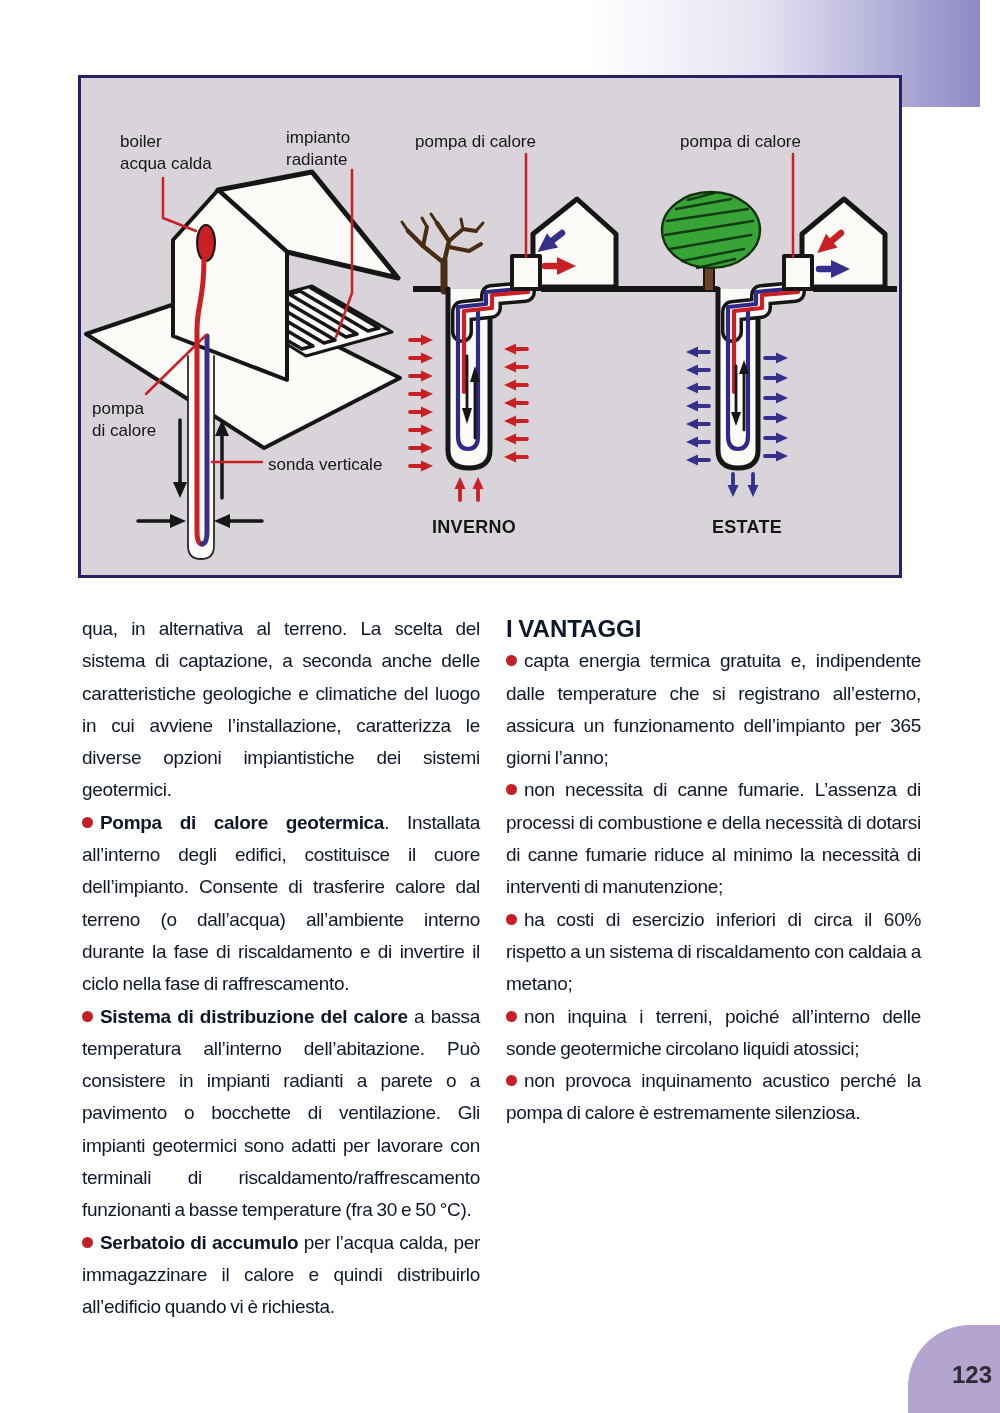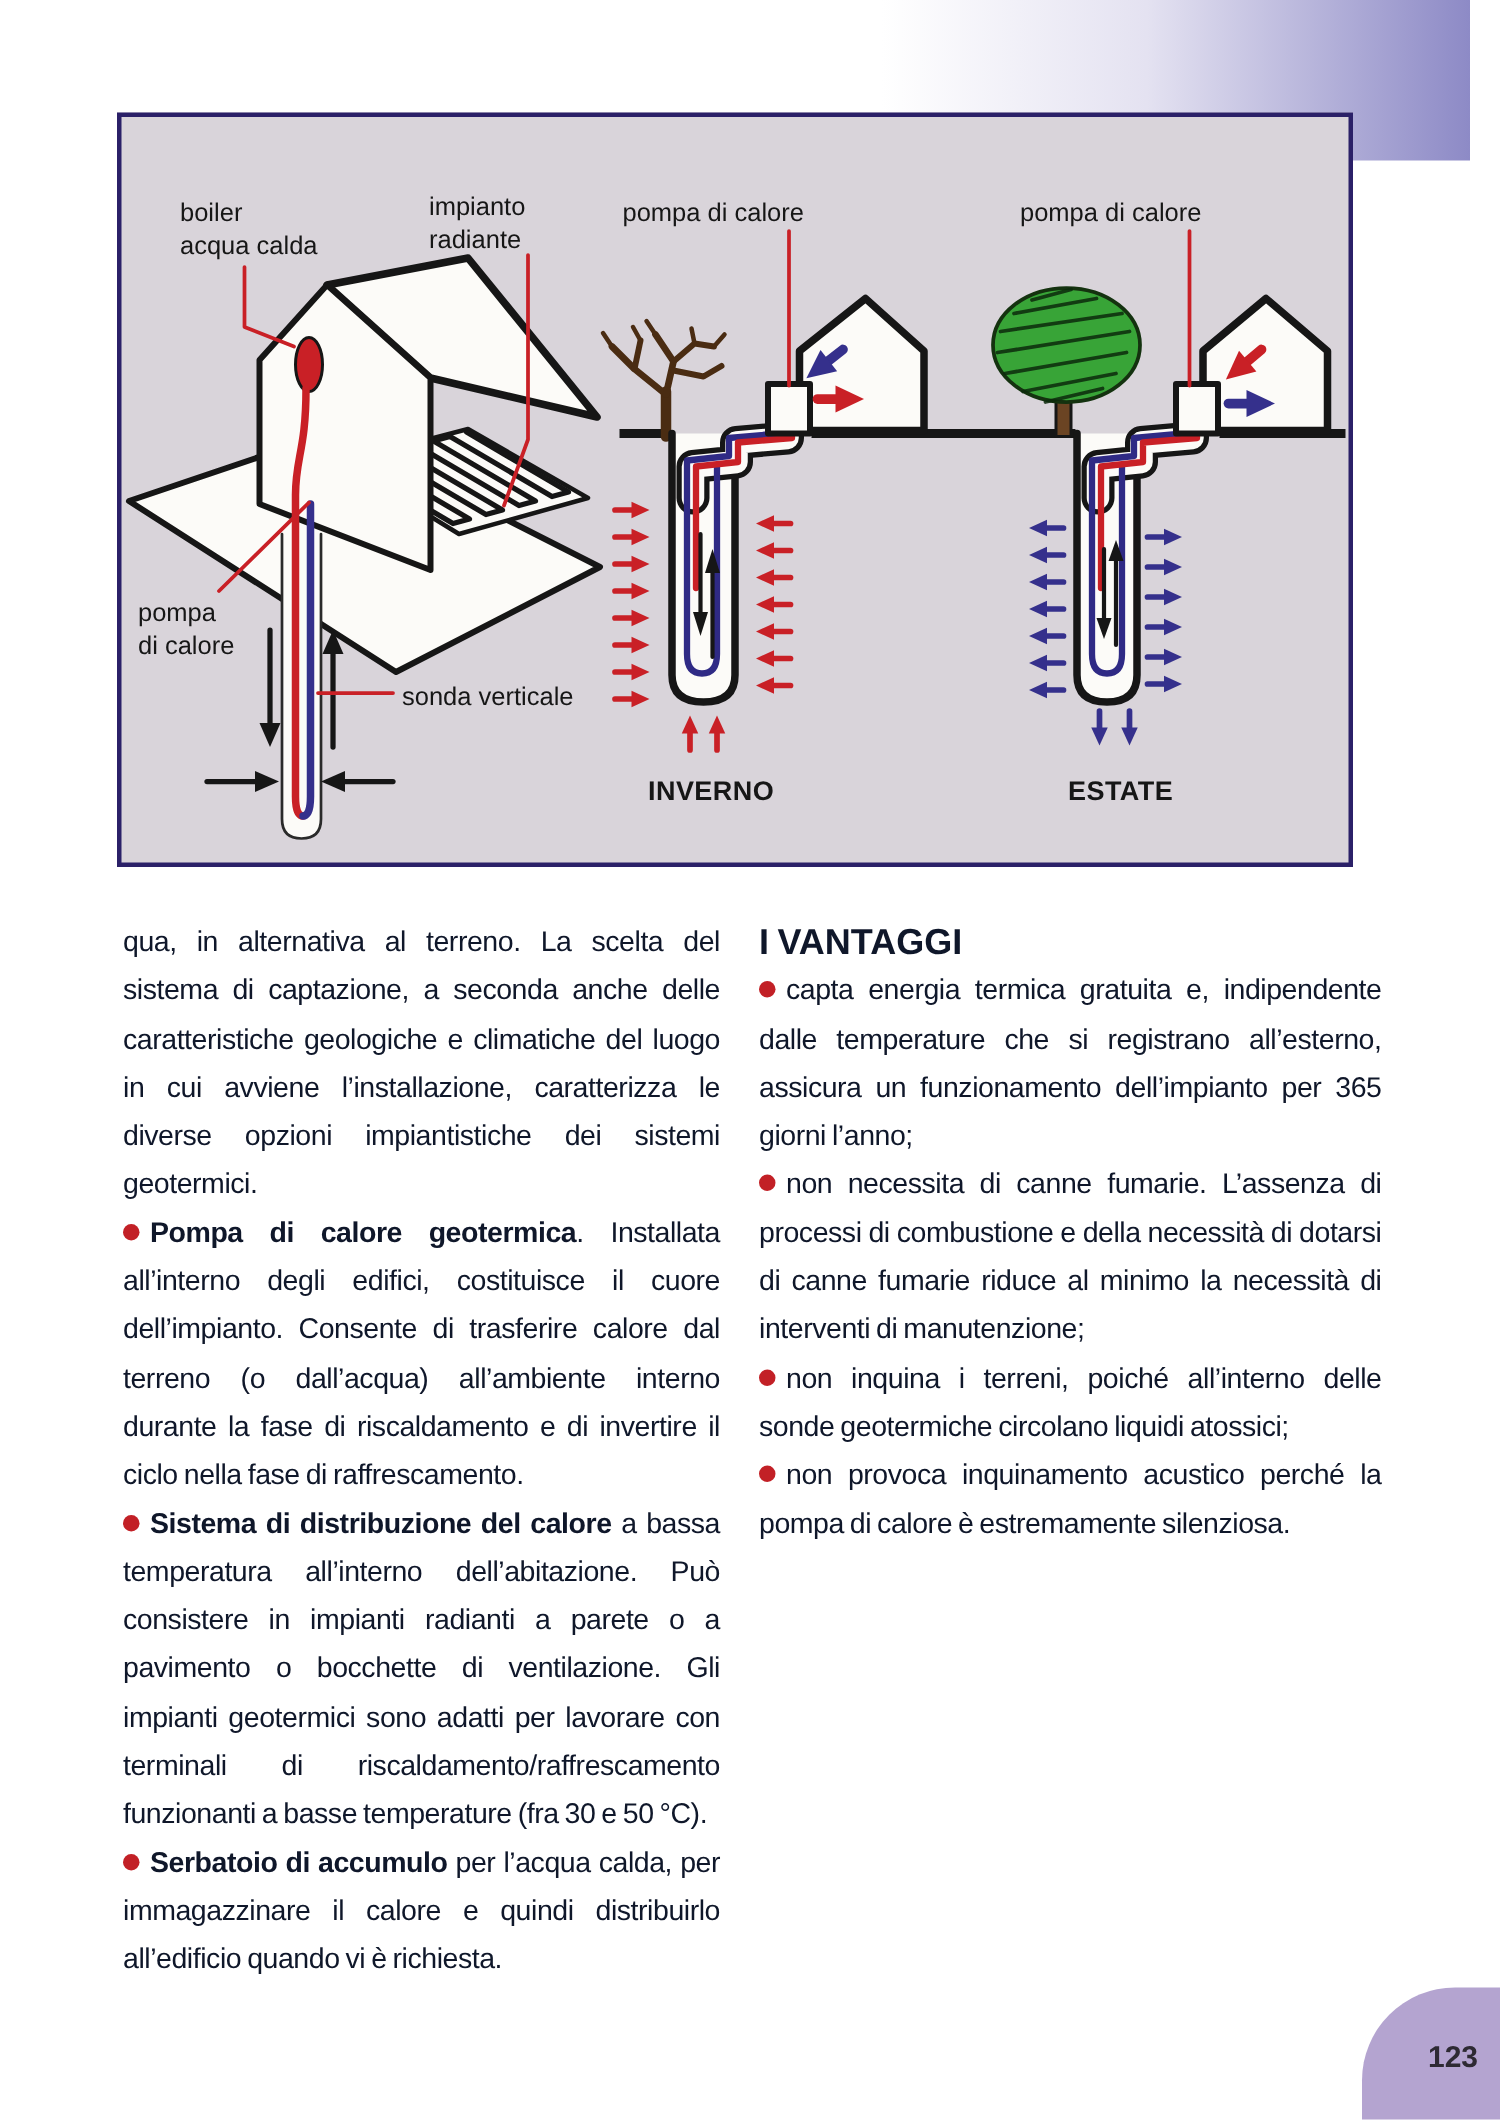--- a/index.html
+++ b/index.html
@@ -36,21 +36,21 @@
     display:inline-block;width:11px;height:11px;border-radius:50%;
     background:#c22026;margin-right:7px;position:relative;top:-1px;
   }
   .lead{font-weight:bold;}
   
   .pagenum-block{
     position:absolute;left:908px;top:1325px;right:0;bottom:0;
     background:#b4a4d0;border-top-left-radius:62px;
   }
   .pagenum-block span{
-    position:absolute;left:44px;top:36px;font-size:20px;font-weight:bold;color:#2e2a33;text-align:right;
+    position:absolute;left:44px;top:36px;font-size:24px;font-weight:bold;color:#2e2a33;text-align:right;
   }
 </style>
 </head>
 <body>
 
 <div class="band"></div>
 
 <div class="figure">
 <svg viewBox="81 78 818 497" preserveAspectRatio="none">
   <defs>
@@ -229,19 +229,20 @@
     <p>qua, in alternativa al terreno. La scelta del sistema di captazione, a seconda anche delle caratteristiche geologiche e climatiche del luogo in cui avviene l’installazione, caratterizza le diverse opzioni impiantistiche dei sistemi geotermici.</p>
     <p><span class="dot"></span><span class="lead">Pompa di calore geotermica</span>. Installata all’interno degli edifici, costituisce il cuore dell’impianto. Consente di trasferire calore dal terreno (o dall’acqua) all’ambiente interno durante la fase di riscaldamento e di invertire il ciclo nella fase di raffrescamento.</p>
     <p><span class="dot"></span><span class="lead">Sistema di distribuzione del calore</span> a bassa temperatura all’interno dell’abitazione. Può consistere in impianti radianti a parete o a pavimento o bocchette di ventilazione. Gli impianti geotermici sono adatti per lavorare con terminali di riscaldamento/raffrescamento funzionanti a basse temperature (fra 30 e 50 °C).</p>
     <p><span class="dot"></span><span class="lead">Serbatoio di accumulo</span> per l’acqua calda, per immagazzinare il calore e quindi distribuirlo all’edificio quando vi è richiesta.</p>
   </div>
 
 <div class="col col-right">
   <h3>I VANTAGGI</h3>
 <p><span class="dot"></span>capta energia termica gratuita e, indipendente dalle temperature che si registrano all’esterno, assicura un funzionamento dell’impianto per 365 giorni l’anno;</p>
     <p><span class="dot"></span>non necessita di canne fumarie. L’assenza di processi di combustione e della necessità di dotarsi di canne fumarie riduce al minimo la necessità di interventi di manutenzione;</p>
+    <p><span class="dot"></span>ha costi di esercizio inferiori di circa il 60% rispetto a un sistema di riscaldamento con caldaia a metano;</p>
     <p><span class="dot"></span>non inquina i terreni, poiché all’interno delle sonde geotermiche circolano liquidi atossici;</p>
     <p><span class="dot"></span>non provoca inquinamento acustico perché la pompa di calore è estremamente silenziosa.</p>
   </div>
 
 <div class="pagenum-block">
   <span>123</span>
 </div>
 
 </body></html>

